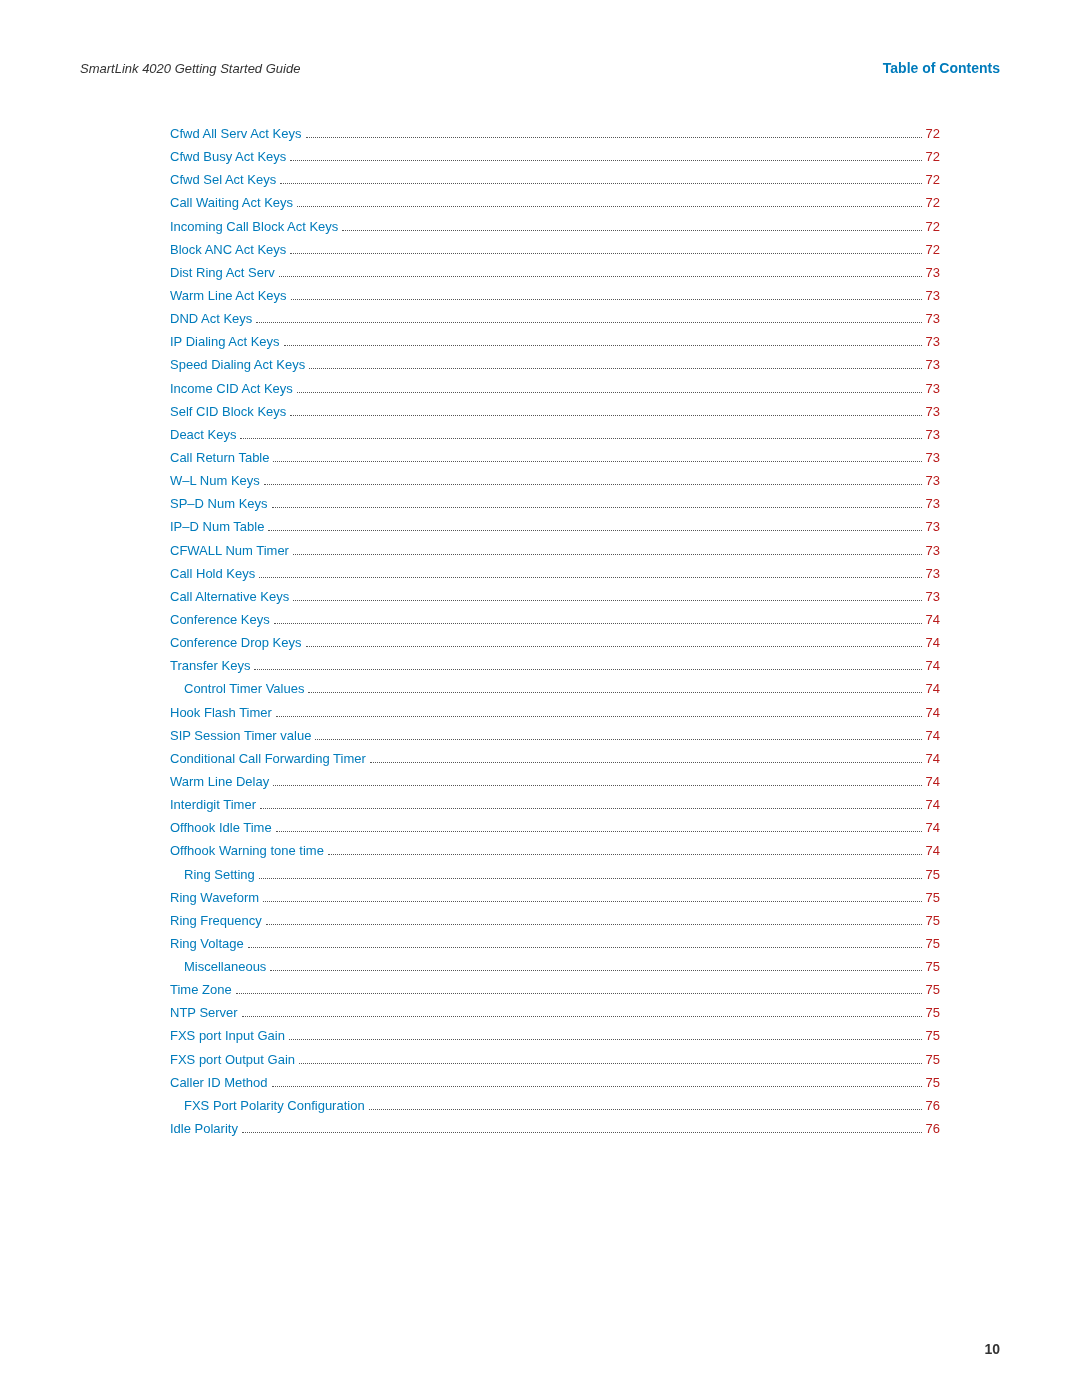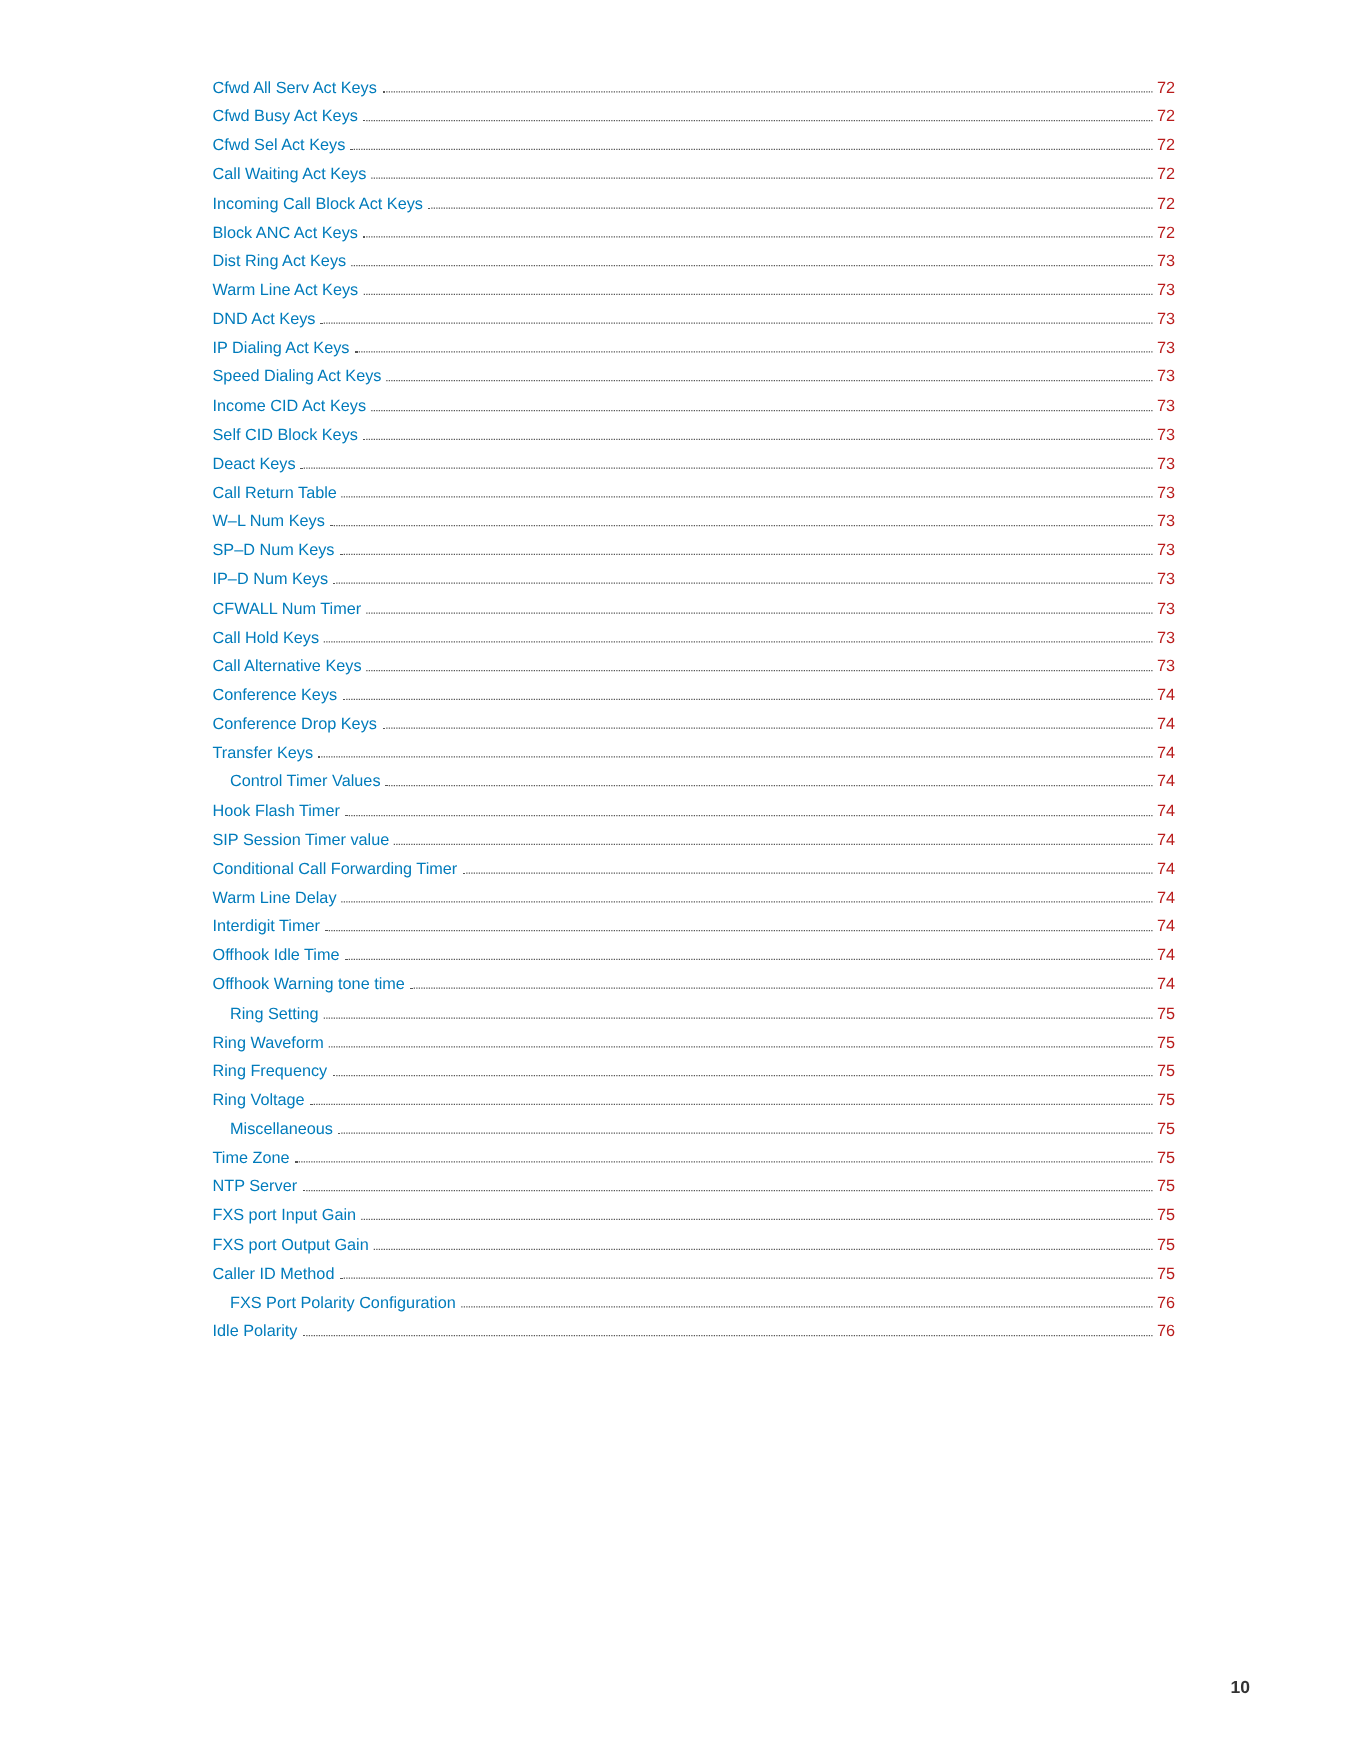--- a/index.html
+++ b/index.html
@@ -76,20 +76,24 @@
       right: 80px;
       font-size: 14px;
       font-weight: bold;
       color: #333;
     }
   </style>
 </head>
 <body>
 
 <div class="page">
+  <div class="header">
+    <span class="header-left">SmartLink 4020 Getting Started Guide</span>
+    <span class="header-right">Table of Contents</span>
+  </div>
 
   <div class="toc-content" id="toc-container">
   <div class="toc-item level2">
         <span class="toc-label">Cfwd All Serv Act Keys</span>
         <span class="toc-dots"></span>
         <span class="toc-page">72</span>
       </div>
       <div class="toc-item level2">
         <span class="toc-label">Cfwd Busy Act Keys</span>
         <span class="toc-dots"></span>
@@ -109,21 +113,21 @@
         <span class="toc-label">Incoming Call Block Act Keys</span>
         <span class="toc-dots"></span>
         <span class="toc-page">72</span>
       </div>
       <div class="toc-item level2">
         <span class="toc-label">Block ANC Act Keys</span>
         <span class="toc-dots"></span>
         <span class="toc-page">72</span>
       </div>
       <div class="toc-item level2">
-        <span class="toc-label">Dist Ring Act Keys</span>
+        <span class="toc-label">Dist Ring Act Serv</span>
         <span class="toc-dots"></span>
         <span class="toc-page">73</span>
       </div>
       <div class="toc-item level2">
         <span class="toc-label">Warm Line Act Keys</span>
         <span class="toc-dots"></span>
         <span class="toc-page">73</span>
       </div>
       <div class="toc-item level2">
         <span class="toc-label">DND Act Keys</span>
@@ -164,21 +168,21 @@
         <span class="toc-label">W–L Num Keys</span>
         <span class="toc-dots"></span>
         <span class="toc-page">73</span>
       </div>
       <div class="toc-item level2">
         <span class="toc-label">SP–D Num Keys</span>
         <span class="toc-dots"></span>
         <span class="toc-page">73</span>
       </div>
       <div class="toc-item level2">
-        <span class="toc-label">IP–D Num Keys</span>
+        <span class="toc-label">IP–D Num Table</span>
         <span class="toc-dots"></span>
         <span class="toc-page">73</span>
       </div>
       <div class="toc-item level2">
         <span class="toc-label">CFWALL Num Timer</span>
         <span class="toc-dots"></span>
         <span class="toc-page">73</span>
       </div>
       <div class="toc-item level2">
         <span class="toc-label">Call Hold Keys</span>

